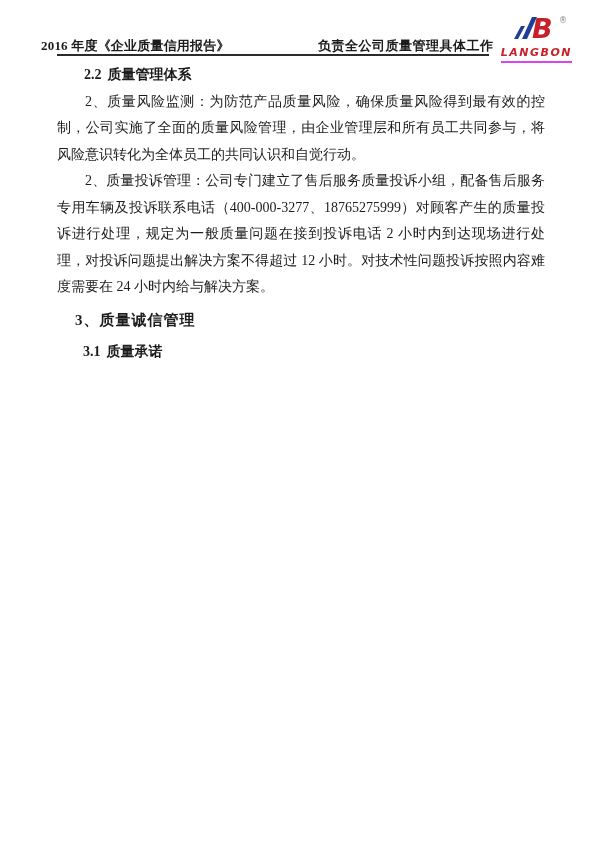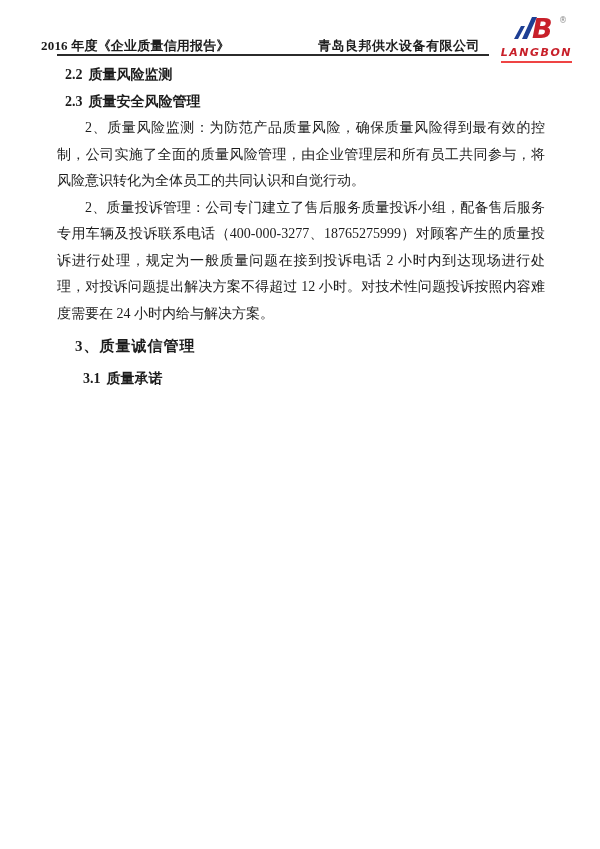--- a/index.html
+++ b/index.html
@@ -28,68 +28,67 @@
     font-size: 13px; font-weight: 700; letter-spacing: 0.5px;
   }
   .logo { position: absolute; right: 28px; top: 14px; width: 86px; text-align: right; }
   .logo-mark { display: block; margin: 0 2px 0 auto; }
   .brand-text {
     display: inline-block;
     font-family: "DejaVu Sans", sans-serif;
     font-size: 11px; font-weight: 700; font-style: italic;
     color: #c8202a; letter-spacing: 1.5px;
     padding-bottom: 2px;
-    border-bottom: 2px solid #ef4444;
+    border-bottom: 2px solid #d946ef;
   }
 
   
   .doc-body {
     position: absolute; top: 62px; left: 0;
     width: 600px; padding: 0 55px 0 57px; box-sizing: border-box;
     font-size: 14px; line-height: 26.5px; font-weight: 500;
     text-align: justify; text-justify: inter-ideograph;
   }
   .para { margin: 0; text-indent: 2em; }
   .sec-heading { margin: 0; font-weight: 700; padding-left: 8px; }
-  .sec-heading .sec-num { font-weight: 700; margin-right: 6px; }
+  .sec-heading .sec-num { font-weight: 700; margin-right: 6px; margin-left: 19px; }
   .chapter-heading {
     margin: 6px 0 0 0; padding-left: 18px;
     font-size: 15px; font-weight: 700; letter-spacing: 1px;
   }
   .sub-heading { margin: 6px 0 0 0; padding-left: 26px; font-weight: 700; }
   .sub-heading .sec-num { margin-right: 6px; }
 </style>
 </head>
 <body>
 
 <div class="page">
 
   <div class="header">
     <div class="report-title">2016 年度《企业质量信用报告》</div>
-    <div class="company-name">青岛良邦供水设备有限公司</div>
+    <div class="company-name">负责全公司质量管理具体工作</div>
     <div class="header-rule"></div>
 
     <div class="logo">
       <svg class="logo-mark" width="58" height="28" viewBox="0 0 58 28" xmlns="http://www.w3.org/2000/svg">
         <polygon points="2,25 9,12 13,12 6,25" fill="#1e3f94"></polygon>
         <polygon points="10,25 20,3 25,3 15,25" fill="#1e3f94"></polygon>
         <text x="20" y="24" font-size="27" font-style="italic" font-weight="bold" fill="#c8202a" font-family="DejaVu Sans, sans-serif">B</text>
         <text x="47" y="9" font-size="8" fill="#8a8a8a" font-family="DejaVu Sans, sans-serif">®</text>
       </svg>
       <span class="brand-text">LANGBON</span>
     </div>
   </div>
 
   <div class="doc-body">
 
 
-    <p class="sec-heading"><span class="sec-num">2.2</span><span>质量风险监测</span></p>
+    <p class="sec-heading"><span class="sec-num">2.2</span><span>质量管理体系</span></p>
 
 
-    <p class="sec-heading"><span class="sec-num">2.3</span><span>质量安全风险管理</span></p>
 
 
     <p class="para">2、质量风险监测：为防范产品质量风险，确保质量风险得到最有效的控制，公司实施了全面的质量风险管理，由企业管理层和所有员工共同参与，将风险意识转化为全体员工的共同认识和自觉行动。</p>
 
     <p class="para">2、质量投诉管理：公司专门建立了售后服务质量投诉小组，配备售后服务专用车辆及投诉联系电话（400-000-3277、18765275999）对顾客产生的质量投诉进行处理，规定为一般质量问题在接到投诉电话 2 小时内到达现场进行处理，对投诉问题提出解决方案不得超过 12 小时。对技术性问题投诉按照内容难度需要在 24 小时内给与解决方案。</p>
 
 
     <p class="chapter-heading">3、质量诚信管理</p>
 
     <p class="sub-heading"><span class="sec-num">3.1</span><span>质量承诺</span></p>

